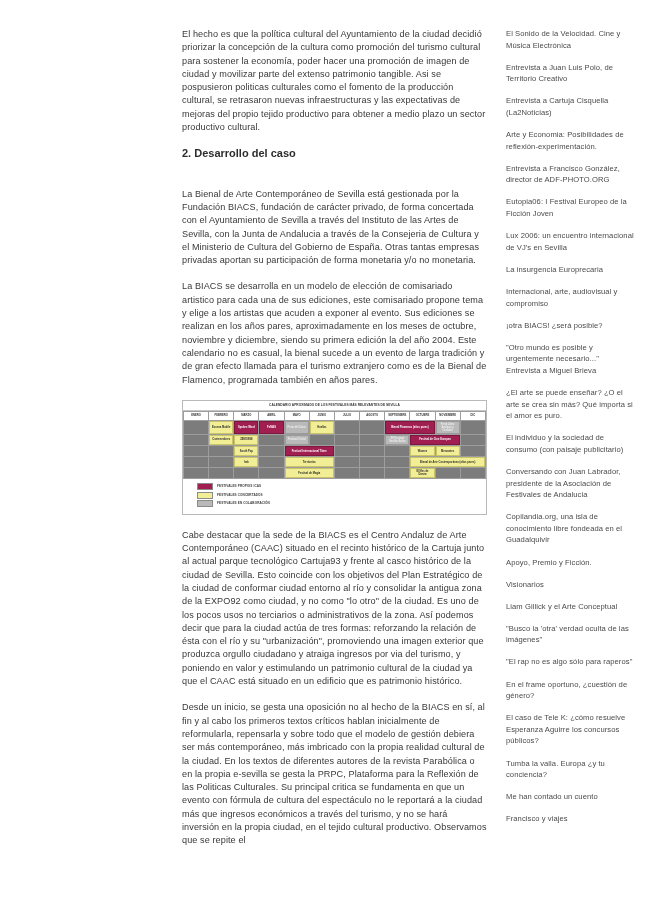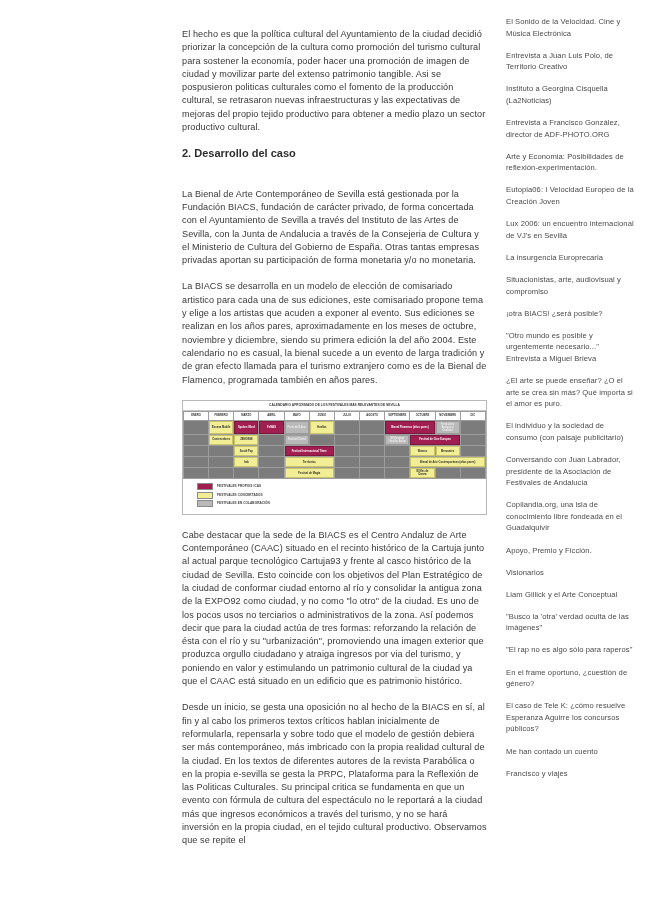--- a/index.html
+++ b/index.html
@@ -23,21 +23,21 @@
   }
   .main-col {
     position: absolute;
     left: 182px;
     top: 28px;
     width: 305px;
   }
   .side-col {
     position: absolute;
     left: 506px;
-    top: 16px;
+    top: 28px;
     width: 128px;
   }
   .main-col p {
     margin: 0 0 13px 0;
     font-size: 9.1px;
     line-height: 13.3px;
     color: #38383a;
     text-align: left;
     letter-spacing: 0.01em;
   }
@@ -300,37 +300,38 @@
           </div>
         </div>
       </div>
       <p>Cabe destacar que la sede de la BIACS es el Centro Andaluz de Arte Contemporáneo (CAAC) situado en el recinto histórico de la Cartuja junto al actual parque tecnológico Cartuja93 y frente al casco histórico de la ciudad de Sevilla. Esto coincide con los objetivos del Plan Estratégico de la ciudad de conformar ciudad entorno al río y consolidar la antigua zona de la EXPO92 como ciudad, y no como "lo otro" de la ciudad. Es uno de los pocos usos no terciarios o administrativos de la zona. Así podemos decir que para la ciudad actúa de tres formas: reforzando la relación de ésta con el río y su "urbanización", promoviendo una imagen exterior que produzca orgullo ciudadano y atraiga ingresos por via del turismo, y poniendo en valor y estimulando un patrimonio cultural de la ciudad ya que el CAAC está situado en un edificio que es patrimonio histórico.</p>
       <p>Desde un inicio, se gesta una oposición no al hecho de la BIACS en sí, al fin y al cabo los primeros textos críticos hablan inicialmente de reformularla, repensarla y sobre todo que el modelo de gestión debiera ser más contemporáneo, más imbricado con la propia realidad cultural de la ciudad. En los textos de diferentes autores de la revista Parabólica o en la propia e-sevilla se gesta la PRPC, Plataforma para la Reflexión de las Politicas Culturales. Su principal critica se fundamenta en que un evento con fórmula de cultura del espectáculo no le reportará a la ciudad más que ingresos económicos a través del turismo, y no se hará inversión en la propia ciudad, en el tejido cultural productivo. Observamos que se repite el</p>
     </div>
 
   <div class="side-col">
       <div class="side-item">El Sonido de la Velocidad. Cine y Música Electrónica</div>
       <div class="side-item">Entrevista a Juan Luis Polo, de Territorio Creativo</div>
-      <div class="side-item">Instituto a Georgina Cisquella (La2Noticias)</div>
+      <div class="side-item">Entrevista a Cartuja Cisquella (La2Noticias)</div>
+      <div class="side-item">Arte y Economia: Posibilidades de reflexión-experimentación.</div>
       <div class="side-item">Entrevista a Francisco González, director de ADF-PHOTO.ORG</div>
-      <div class="side-item">Arte y Economia: Posibilidades de reflexión-experimentación.</div>
-      <div class="side-item">Eutopia06: I Velocidad Europeo de la Creación Joven</div>
+      <div class="side-item">Eutopia06: I Festival Europeo de la Ficción Joven</div>
       <div class="side-item">Lux 2006: un encuentro internacional de VJ's en Sevilla</div>
       <div class="side-item">La insurgencia Europrecaria</div>
-      <div class="side-item">Situacionistas, arte, audiovisual y compromiso</div>
+      <div class="side-item">Internacional, arte, audiovisual y compromiso</div>
       <div class="side-item">¡otra BIACS! ¿será posible?</div>
       <div class="side-item">"Otro mundo es posible y urgentemente necesario..." Entrevista a Miguel Brieva</div>
       <div class="side-item">¿El arte se puede enseñar? ¿O el arte se crea sin más? Qué importa si el amor es puro.</div>
       <div class="side-item">El individuo y la sociedad de consumo (con paisaje publicitario)</div>
       <div class="side-item">Conversando con Juan Labrador, presidente de la Asociación de Festivales de Andalucia</div>
       <div class="side-item">Copilandia.org, una isla de conocimiento libre fondeada en el Guadalquivir</div>
       <div class="side-item">Apoyo, Premio y Ficción.</div>
       <div class="side-item">Visionarios</div>
       <div class="side-item">Liam Gillick y el Arte Conceptual</div>
       <div class="side-item">"Busco la 'otra' verdad oculta de las imágenes"</div>
       <div class="side-item">"El rap no es algo sólo para raperos"</div>
       <div class="side-item">En el frame oportuno, ¿cuestión de género?</div>
       <div class="side-item">El caso de Tele K: ¿cómo resuelve Esperanza Aguirre los concursos públicos?</div>
+      <div class="side-item">Tumba la valla. Europa ¿y tu conciencia?</div>
       <div class="side-item">Me han contado un cuento</div>
       <div class="side-item">Francisco y viajes</div>
     </div>
 
 </div>
 
 </body></html>

